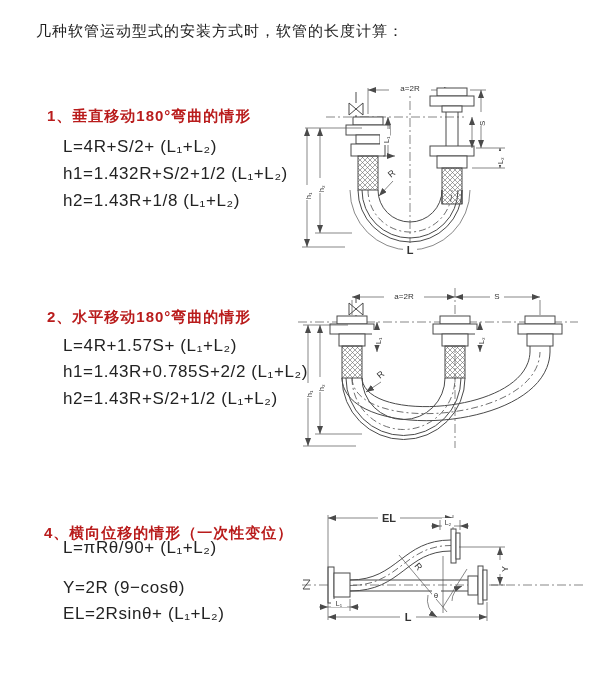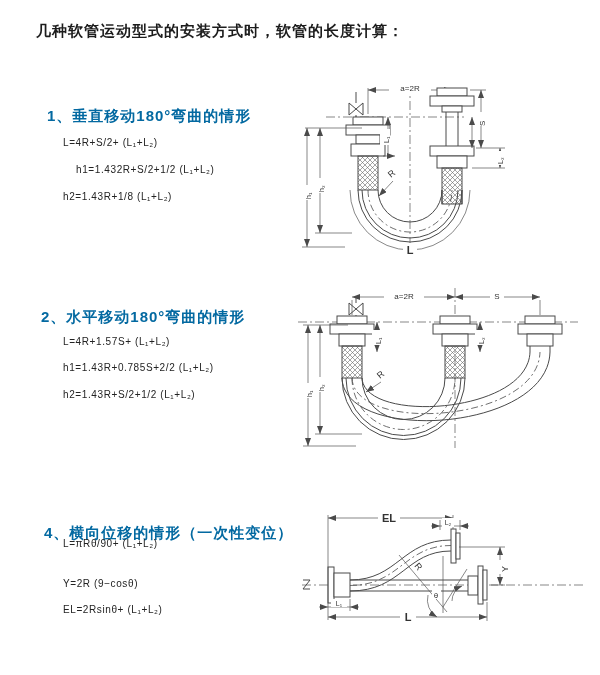--- a/index.html
+++ b/index.html
@@ -1,21 +1,21 @@
 <!DOCTYPE html>
 <html><head>
 <meta charset="utf-8">
 <style>
   html,body{margin:0;padding:0;background:#ffffff;}
   body{width:600px;height:675px;position:relative;overflow:hidden;
        font-family:"Liberation Sans","DejaVu Sans",sans-serif;color:#222;}
   .abs{position:absolute;}
-  .title{left:36px;top:22px;font-size:15px;font-weight:700;letter-spacing:1px;color:#1c1c1c;}
-  .sec-heading{font-size:15px;font-weight:700;letter-spacing:1px;color:#0369a1;}
-  .formula{font-size:10px;font-weight:500;letter-spacing:.6px;color:#232323;}
+  .title{left:36px;top:22px;font-size:15px;font-weight:400;letter-spacing:1px;color:#1c1c1c;}
+  .sec-heading{font-size:15px;font-weight:700;letter-spacing:1px;color:#b91c1c;}
+  .formula{font-size:17px;font-weight:500;letter-spacing:.6px;color:#232323;}
   svg{position:absolute;overflow:visible;}
   svg text{fill:#333;font-family:"Liberation Sans","DejaVu Sans",sans-serif;}
   .ln{stroke:#4a4a4a;stroke-width:1;fill:none;}
   .fit{stroke:#4a4a4a;stroke-width:1;fill:#ffffff;}
   .dim{stroke:#555;stroke-width:.7;fill:none;}
   .cl{stroke:#555;stroke-width:.7;fill:none;stroke-dasharray:9 3 2 3;}
   .hdash{stroke:#4a4a4a;stroke-width:.8;fill:none;stroke-dasharray:7 3 2 3;}
   .bg{fill:#ffffff;}
   .dimtxt{font-size:8px;}
   .big{font-size:11px;font-weight:600;}
@@ -31,21 +31,21 @@
     <pattern id="braid" width="5" height="5" patternUnits="userSpaceOnUse">
       <path d="M0,0 L5,5 M5,0 L0,5" stroke="#6a6a6a" stroke-width=".6"></path>
     </pattern>
   </defs>
 </svg>
 
 <div class="abs title">几种软管运动型式的安装方式时，软管的长度计算：</div>
 
 <div class="abs sec-heading" style="left:47px;top:107px">1、垂直移动180°弯曲的情形</div>
 <div class="abs formula" style="left:63px;top:137px">L=4R+S/2+ (L₁+L₂)</div>
-<div class="abs formula" style="left:76px;top:164px">h1=1.432R+S/2+1/2 (L₁+L₂)</div>
+<div class="abs formula" style="left:63px;top:164px">h1=1.432R+S/2+1/2 (L₁+L₂)</div>
 <div class="abs formula" style="left:63px;top:191px">h2=1.43R+1/8 (L₁+L₂)</div>
 
 <svg style="left:293px;top:73px" width="272" height="185" viewBox="293 73 272 185">
 
   <path class="cl" d="M326,117 H464"></path>
   <path class="cl" d="M410,84 V252"></path>
 
   <g>
     <path class="dim" d="M368,88 V114"></path>
     <path class="dim" d="M368,90 H452" marker-start="url(#ah)" marker-end="url(#ah)"></path>
@@ -121,21 +121,21 @@
   <g>
     <path class="dim" d="M393,181 L379,196" marker-end="url(#ah)"></path>
     <text style="font-size:9px" transform="translate(391,178) rotate(-40)">R</text>
   </g>
   <g>
     <rect class="bg" x="403" y="243" width="14" height="13"></rect>
     <text class="big" x="410" y="254" text-anchor="middle">L</text>
   </g>
 </svg>
 
-<div class="abs sec-heading" style="left:41px;top:308px">2、水平移动180°弯曲的情形</div>
+<div class="abs sec-heading" style="left:47px;top:308px">2、水平移动180°弯曲的情形</div>
 <div class="abs formula" style="left:63px;top:336px">L=4R+1.57S+ (L₁+L₂)</div>
 <div class="abs formula" style="left:63px;top:362px">h1=1.43R+0.785S+2/2 (L₁+L₂)</div>
 <div class="abs formula" style="left:63px;top:389px">h2=1.43R+S/2+1/2 (L₁+L₂)</div>
 
 <svg style="left:293px;top:283px" width="290" height="172" viewBox="293 283 290 172">
 
   <path class="cl" d="M298,322 H578"></path>
   <path class="cl" d="M455,288 V448"></path>
 
   <g>

